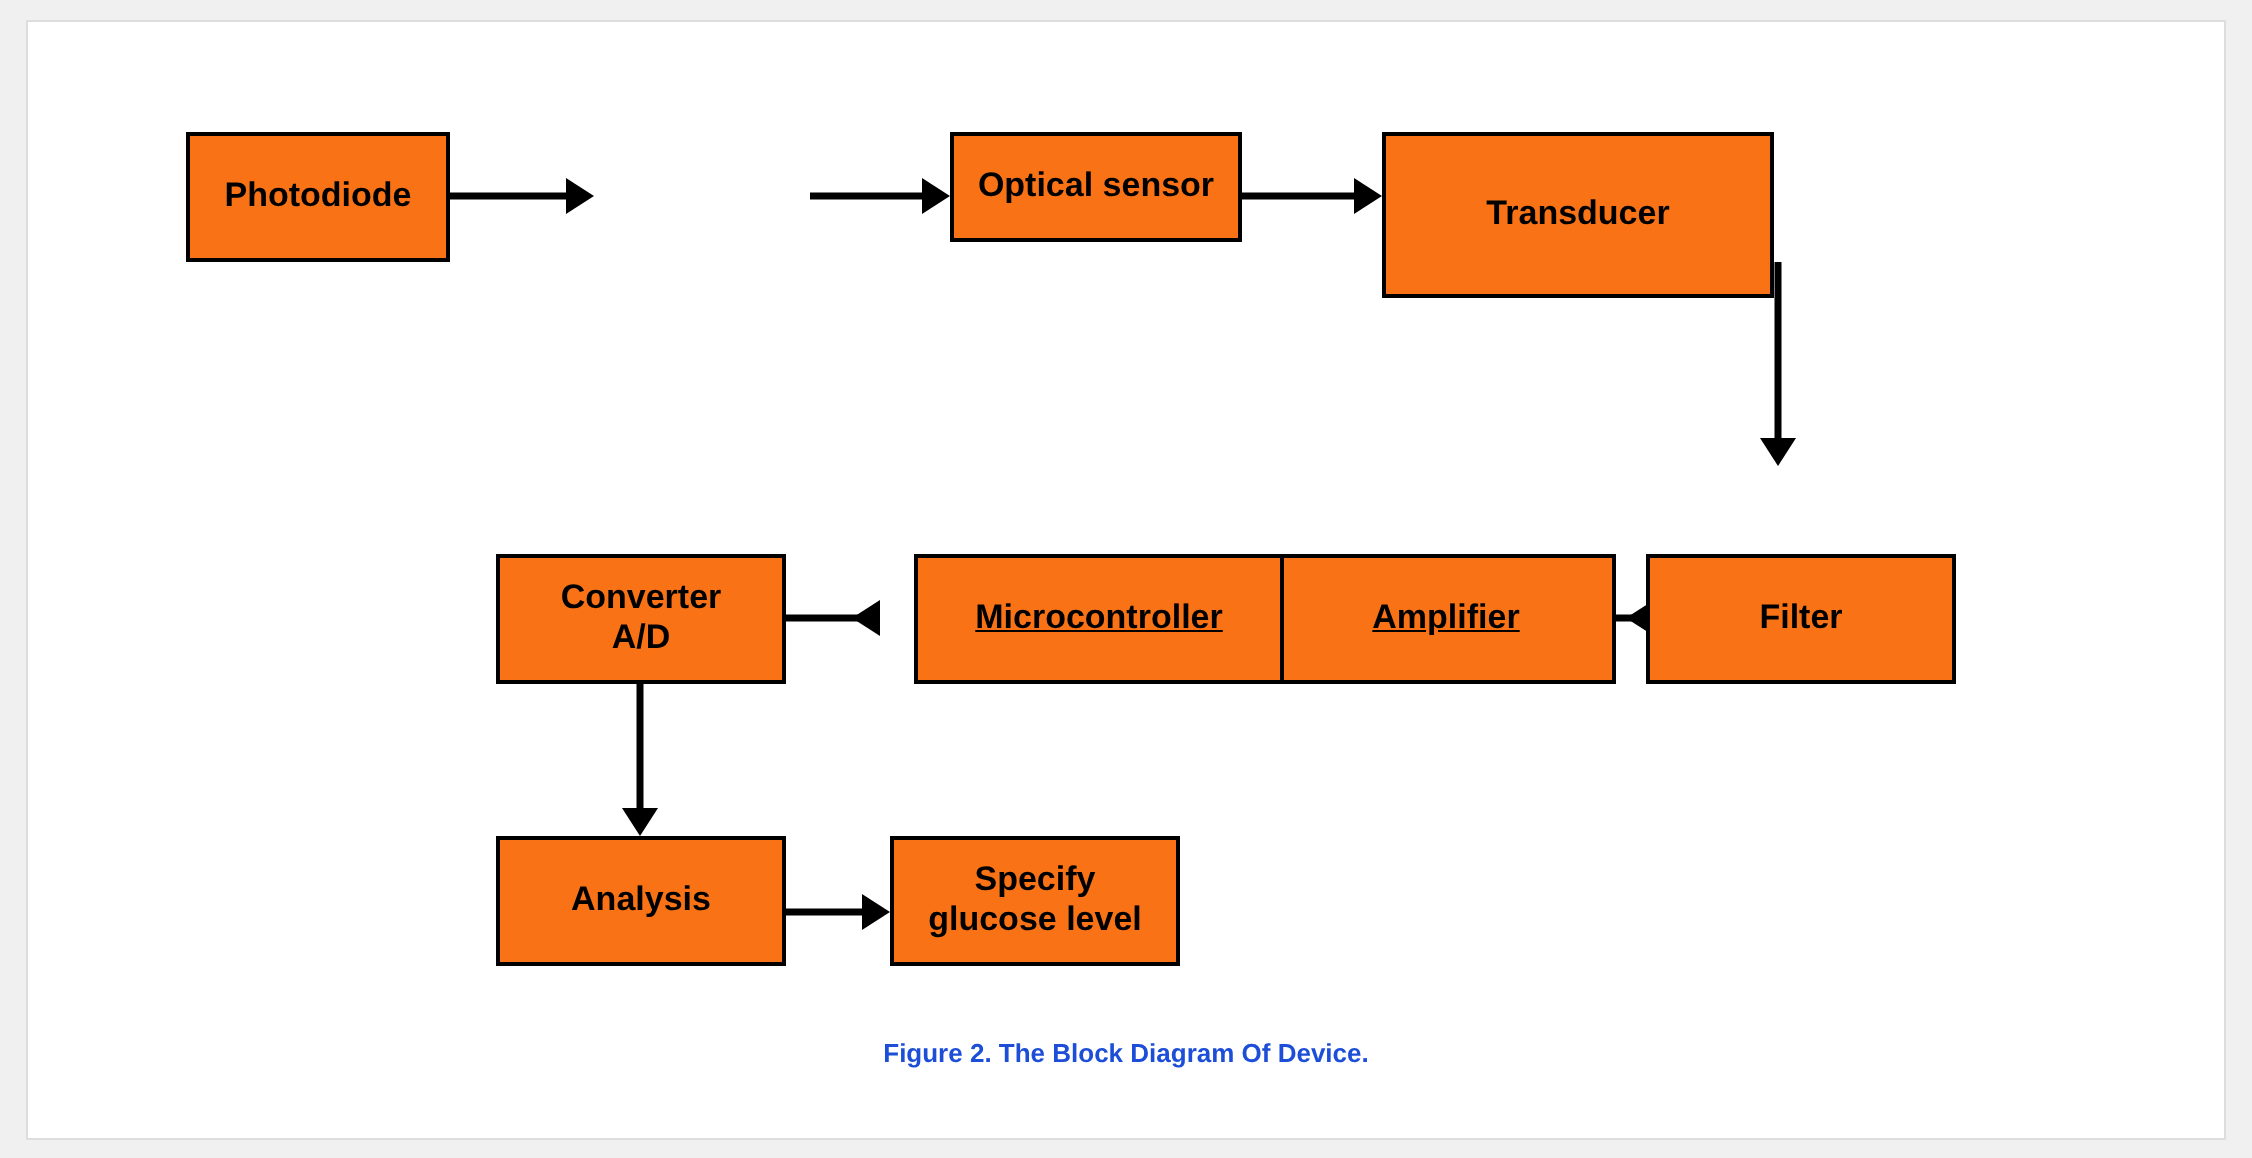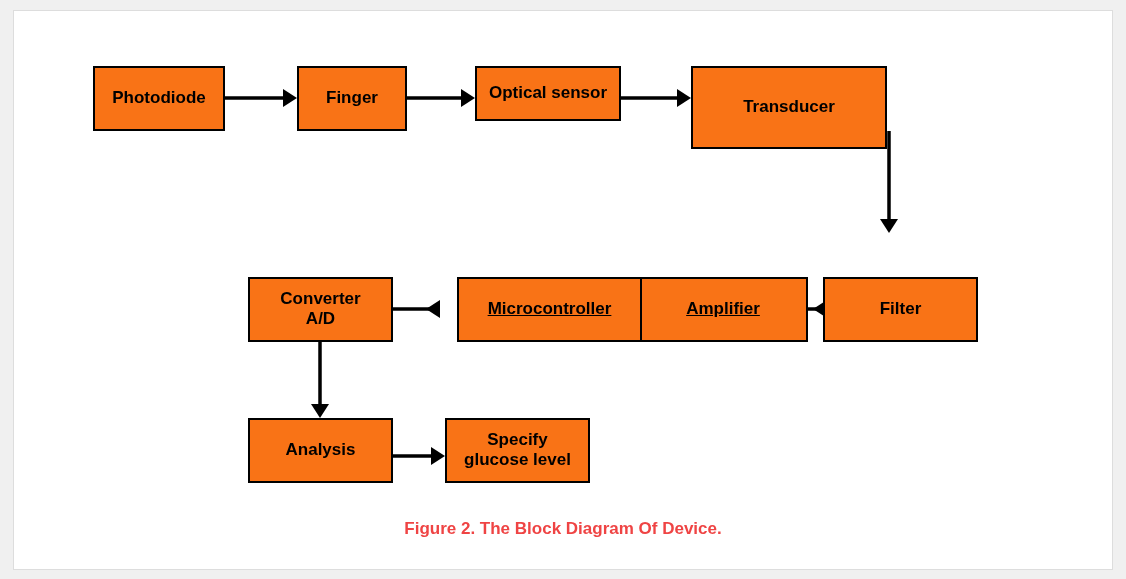--- a/index.html
+++ b/index.html
@@ -55,22 +55,22 @@
     
     .diagram-svg {
       position: absolute;
       top: 0; left: 0;
       width: 100%;
       height: 100%;
       pointer-events: none;
     }
     .caption {
       margin-top: 18px;
-      font-size: 17px;
-      color: #ef4444;
+      font-size: 13px;
+      color: #1d4ed8;
       text-align: center;
     }
     .caption b {
       font-weight: bold;
     }
   </style>
 </head>
 <body>
 
 <div class="page-container">
@@ -104,23 +104,20 @@
         <polygon points="238,363 247,377 256,363" fill="#000"></polygon>
 
         <line x1="320" y1="415" x2="358" y2="415" stroke="#000" stroke-width="3.5"></line>
         <polygon points="358,406 372,415 358,424" fill="#000"></polygon>
       </svg>
 
       <div class="block block-pos" style="left:20px; top:25px; width:132px; height:65px;">
         <span>Photodiode</span>
       </div>
 
-      <div class="block block-pos" style="left:224px; top:25px; width:108px; height:65px;">
-        <span>Finger</span>
-      </div>
 
       <div class="block block-pos" style="left:402px; top:25px; width:146px; height:52px;">
         <span>Optical sensor</span>
       </div>
 
       <div class="block block-pos" style="left:618px; top:25px; width:196px; height:83px;">
         <span>Transducer</span>
       </div>
 
       <div class="block block-pos" style="left:750px; top:236px; width:155px; height:65px;">

